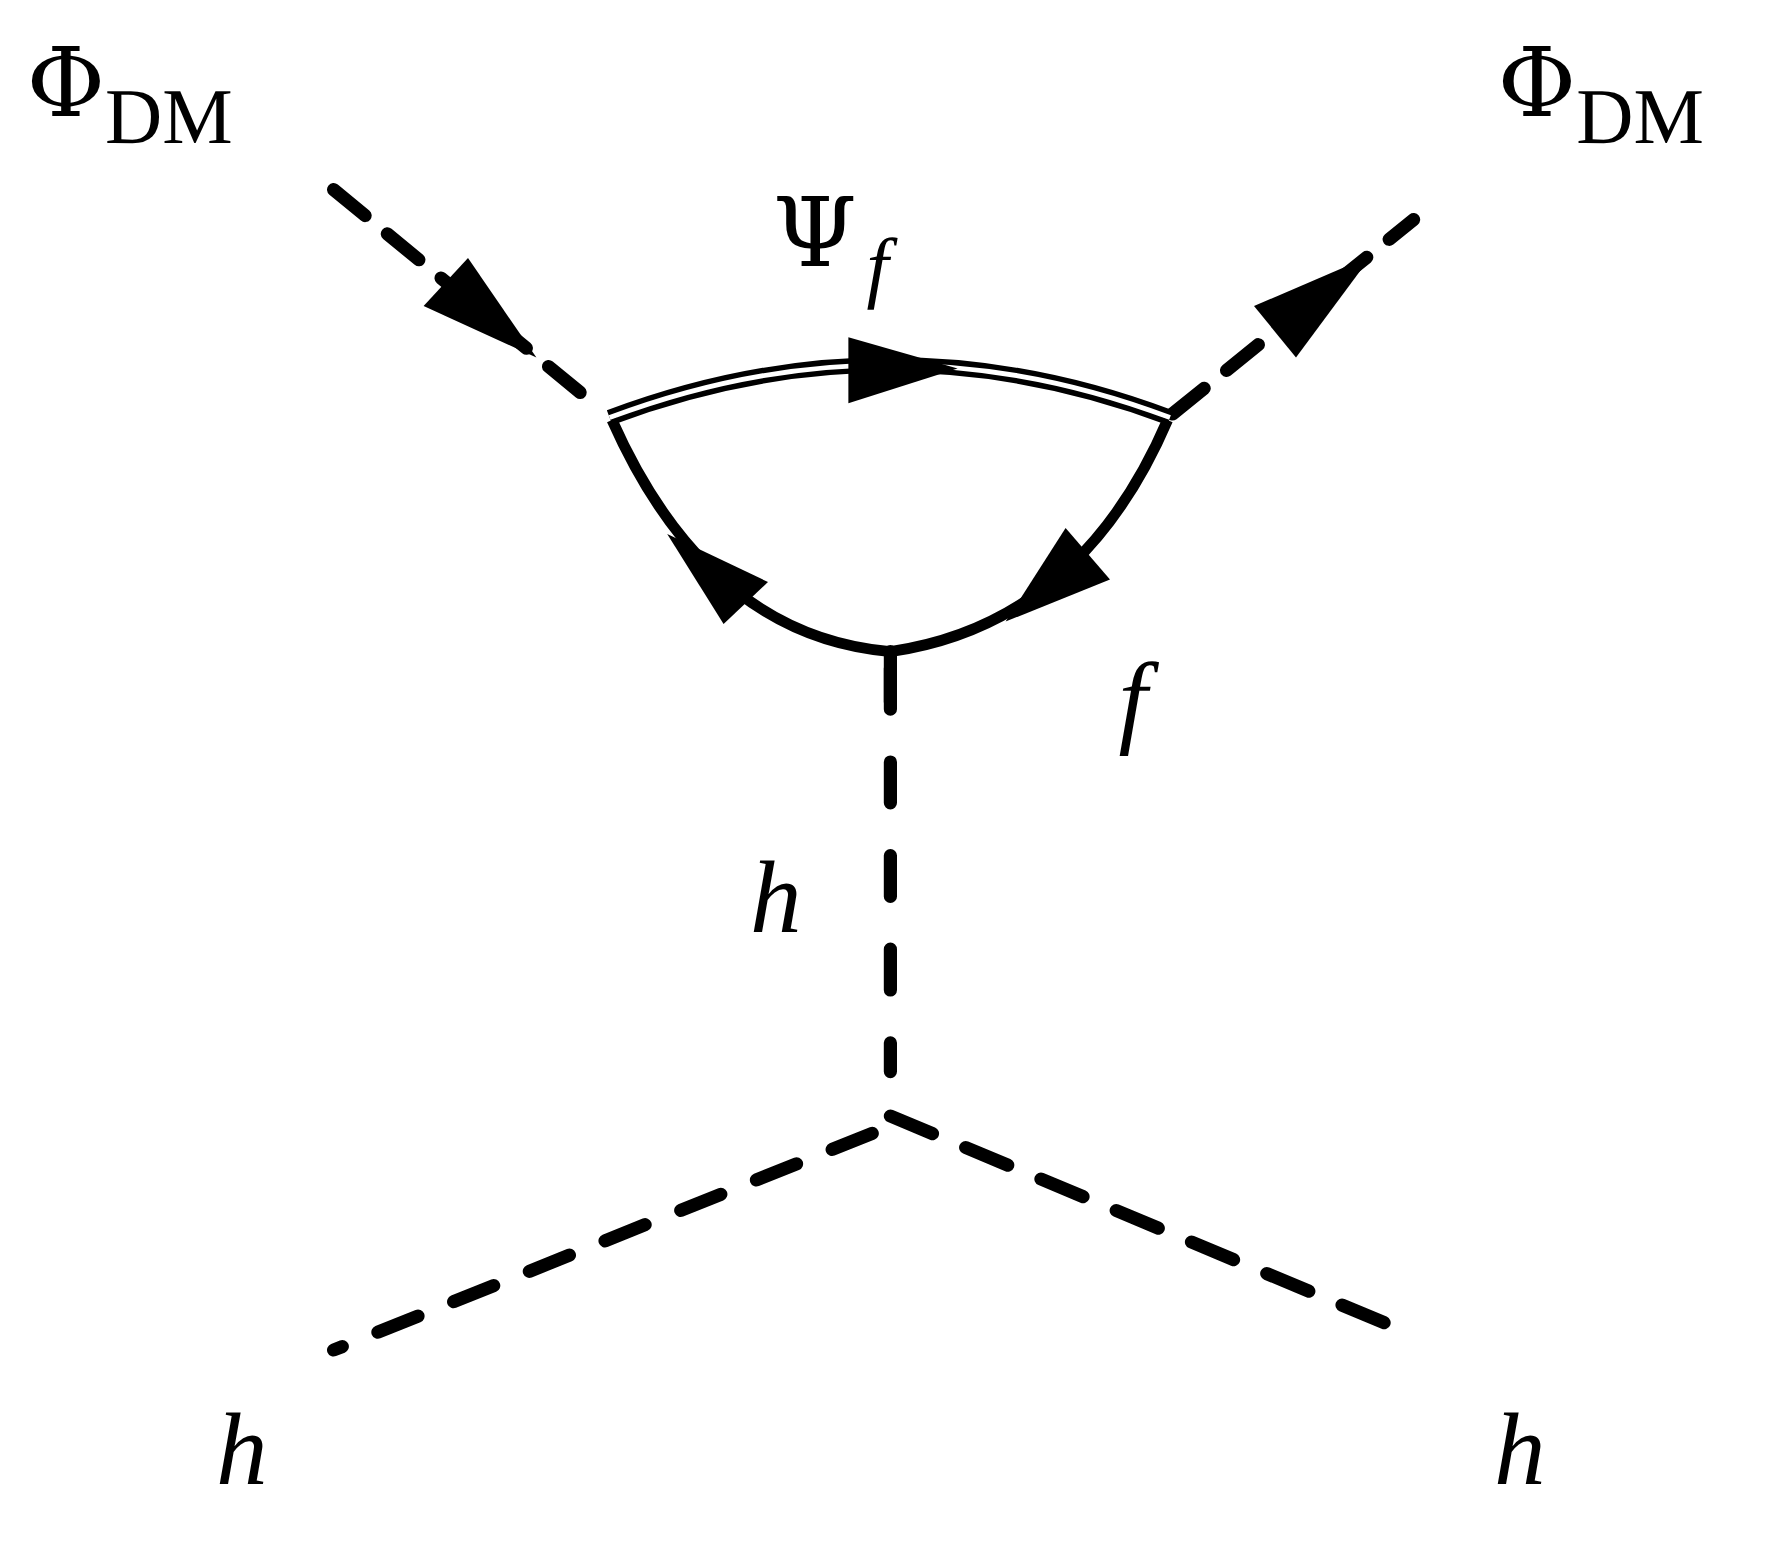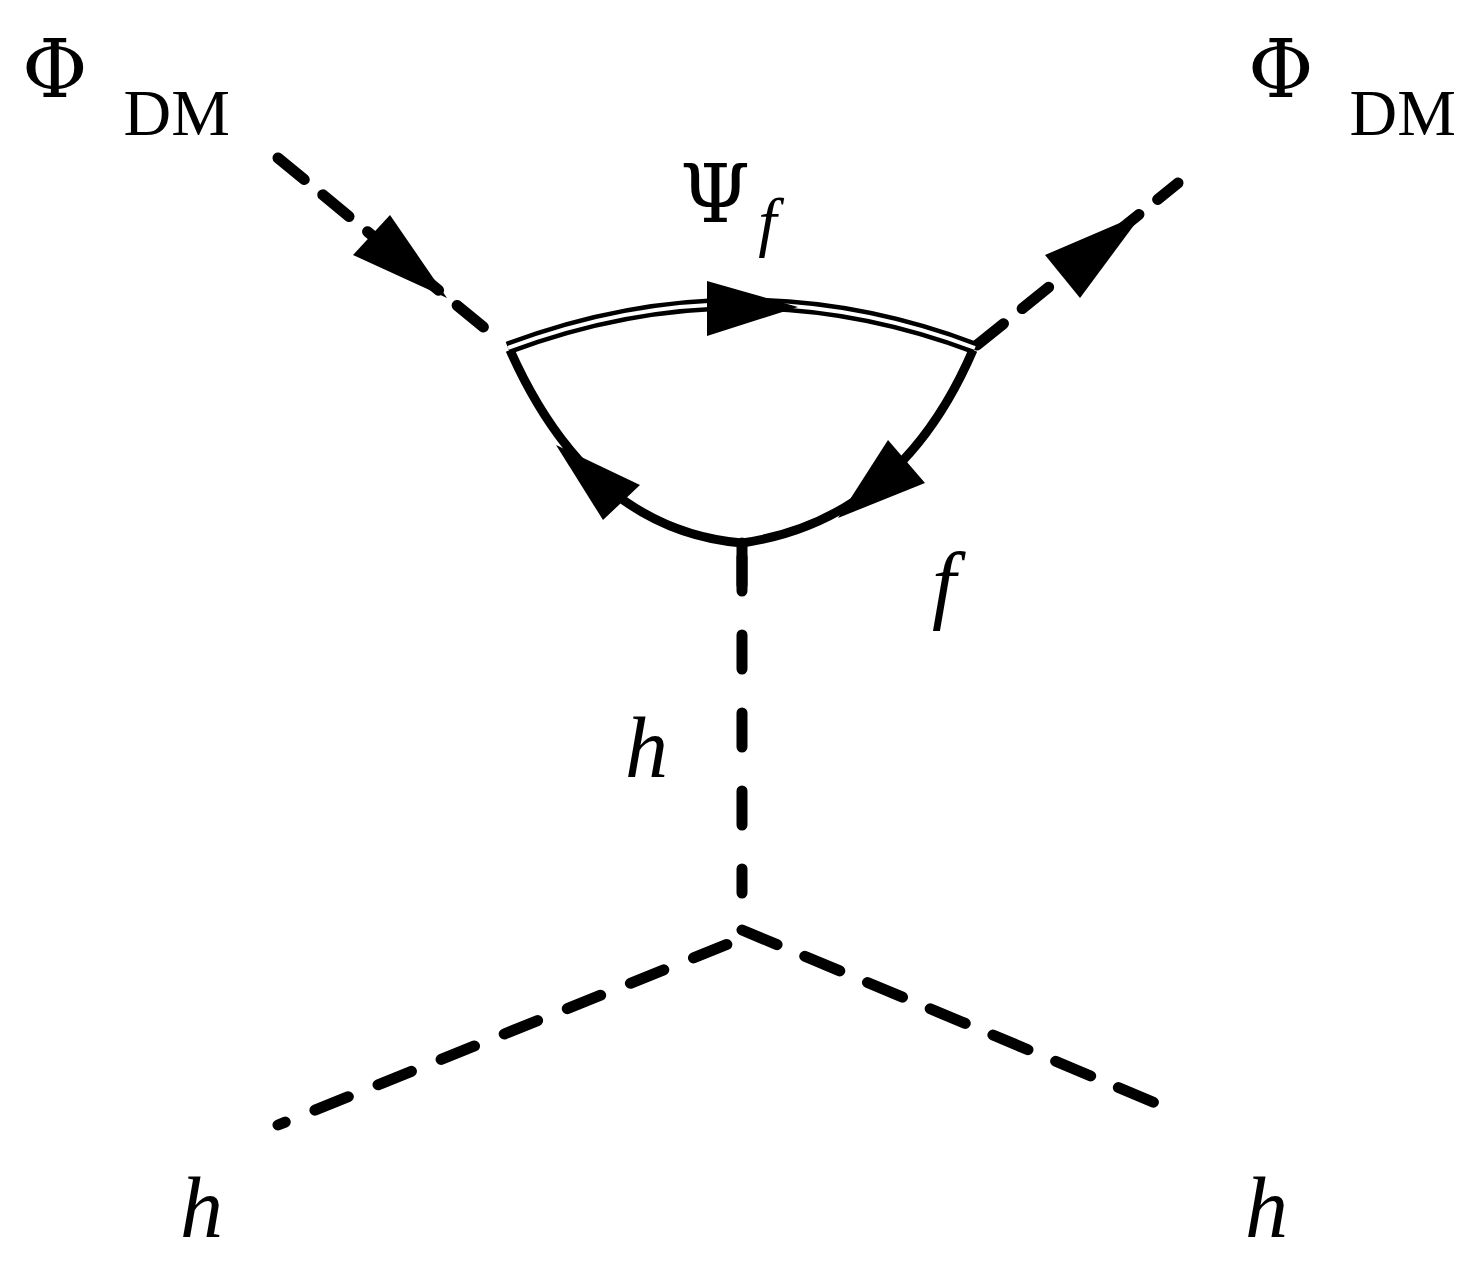--- a/index.html
+++ b/index.html
@@ -1,20 +1,20 @@
 <!DOCTYPE html>
 <html><head>
   <meta charset="utf-8">
   <style>
     html, body { margin: 0; padding: 0; background: #ffffff; }
     body { width: 1482px; height: 1284px; position: relative; overflow: hidden; }
     svg { position: absolute; left: 0; top: 0; }
     .lbl { position: absolute; font-family: "DejaVu Serif", "Liberation Serif", serif; color: #000; line-height: 1; white-space: nowrap; }
     .main { font-size: 80px; }
-    .sub { font-family: "Liberation Serif", "DejaVu Serif", serif; font-size: 66px; position: relative; top: 38px; font-style: normal; margin-left: 36px; }
+    .sub { font-family: "Liberation Serif", "DejaVu Serif", serif; font-size: 66px; position: relative; top: 22px; font-style: normal; }
     .ital { font-style: italic; font-family: "Liberation Serif", "DejaVu Serif", serif; }
   </style>
 </head>
 <body>
 
 <svg width="1482" height="1284" viewBox="0 0 1482 1284" xmlns="http://www.w3.org/2000/svg">
 
   <g>
     <line x1="278" y1="158" x2="487" y2="330" stroke="#000" stroke-width="11" stroke-linecap="round" stroke-dasharray="34 24"></line>
     <polygon points="353,255 390,215 447,298" fill="#000"></polygon>
@@ -52,21 +52,21 @@
 </svg>
 
 <div class="lbl main" style="left:22px; top:30px;">
   <span>Φ</span><span class="sub">DM</span>
 </div>
 
 <div class="lbl main" style="left:1248px; top:30px;">
   <span>Φ</span><span class="sub">DM</span>
 </div>
 
-<div class="lbl main" style="left:680px; top:155px;">
+<div class="lbl main" style="left:644px; top:155px;">
   <span>Ψ</span><span class="sub ital" style="font-style:italic; top:22px; margin-left:8px;">f</span>
 </div>
 
 <div class="lbl main ital" style="left:932px; top:540px; font-size:86px;">
   <span>f</span>
 </div>
 
 <div class="lbl main ital" style="left:625px; top:705px; font-size:86px;">
   <span>h</span>
 </div>

